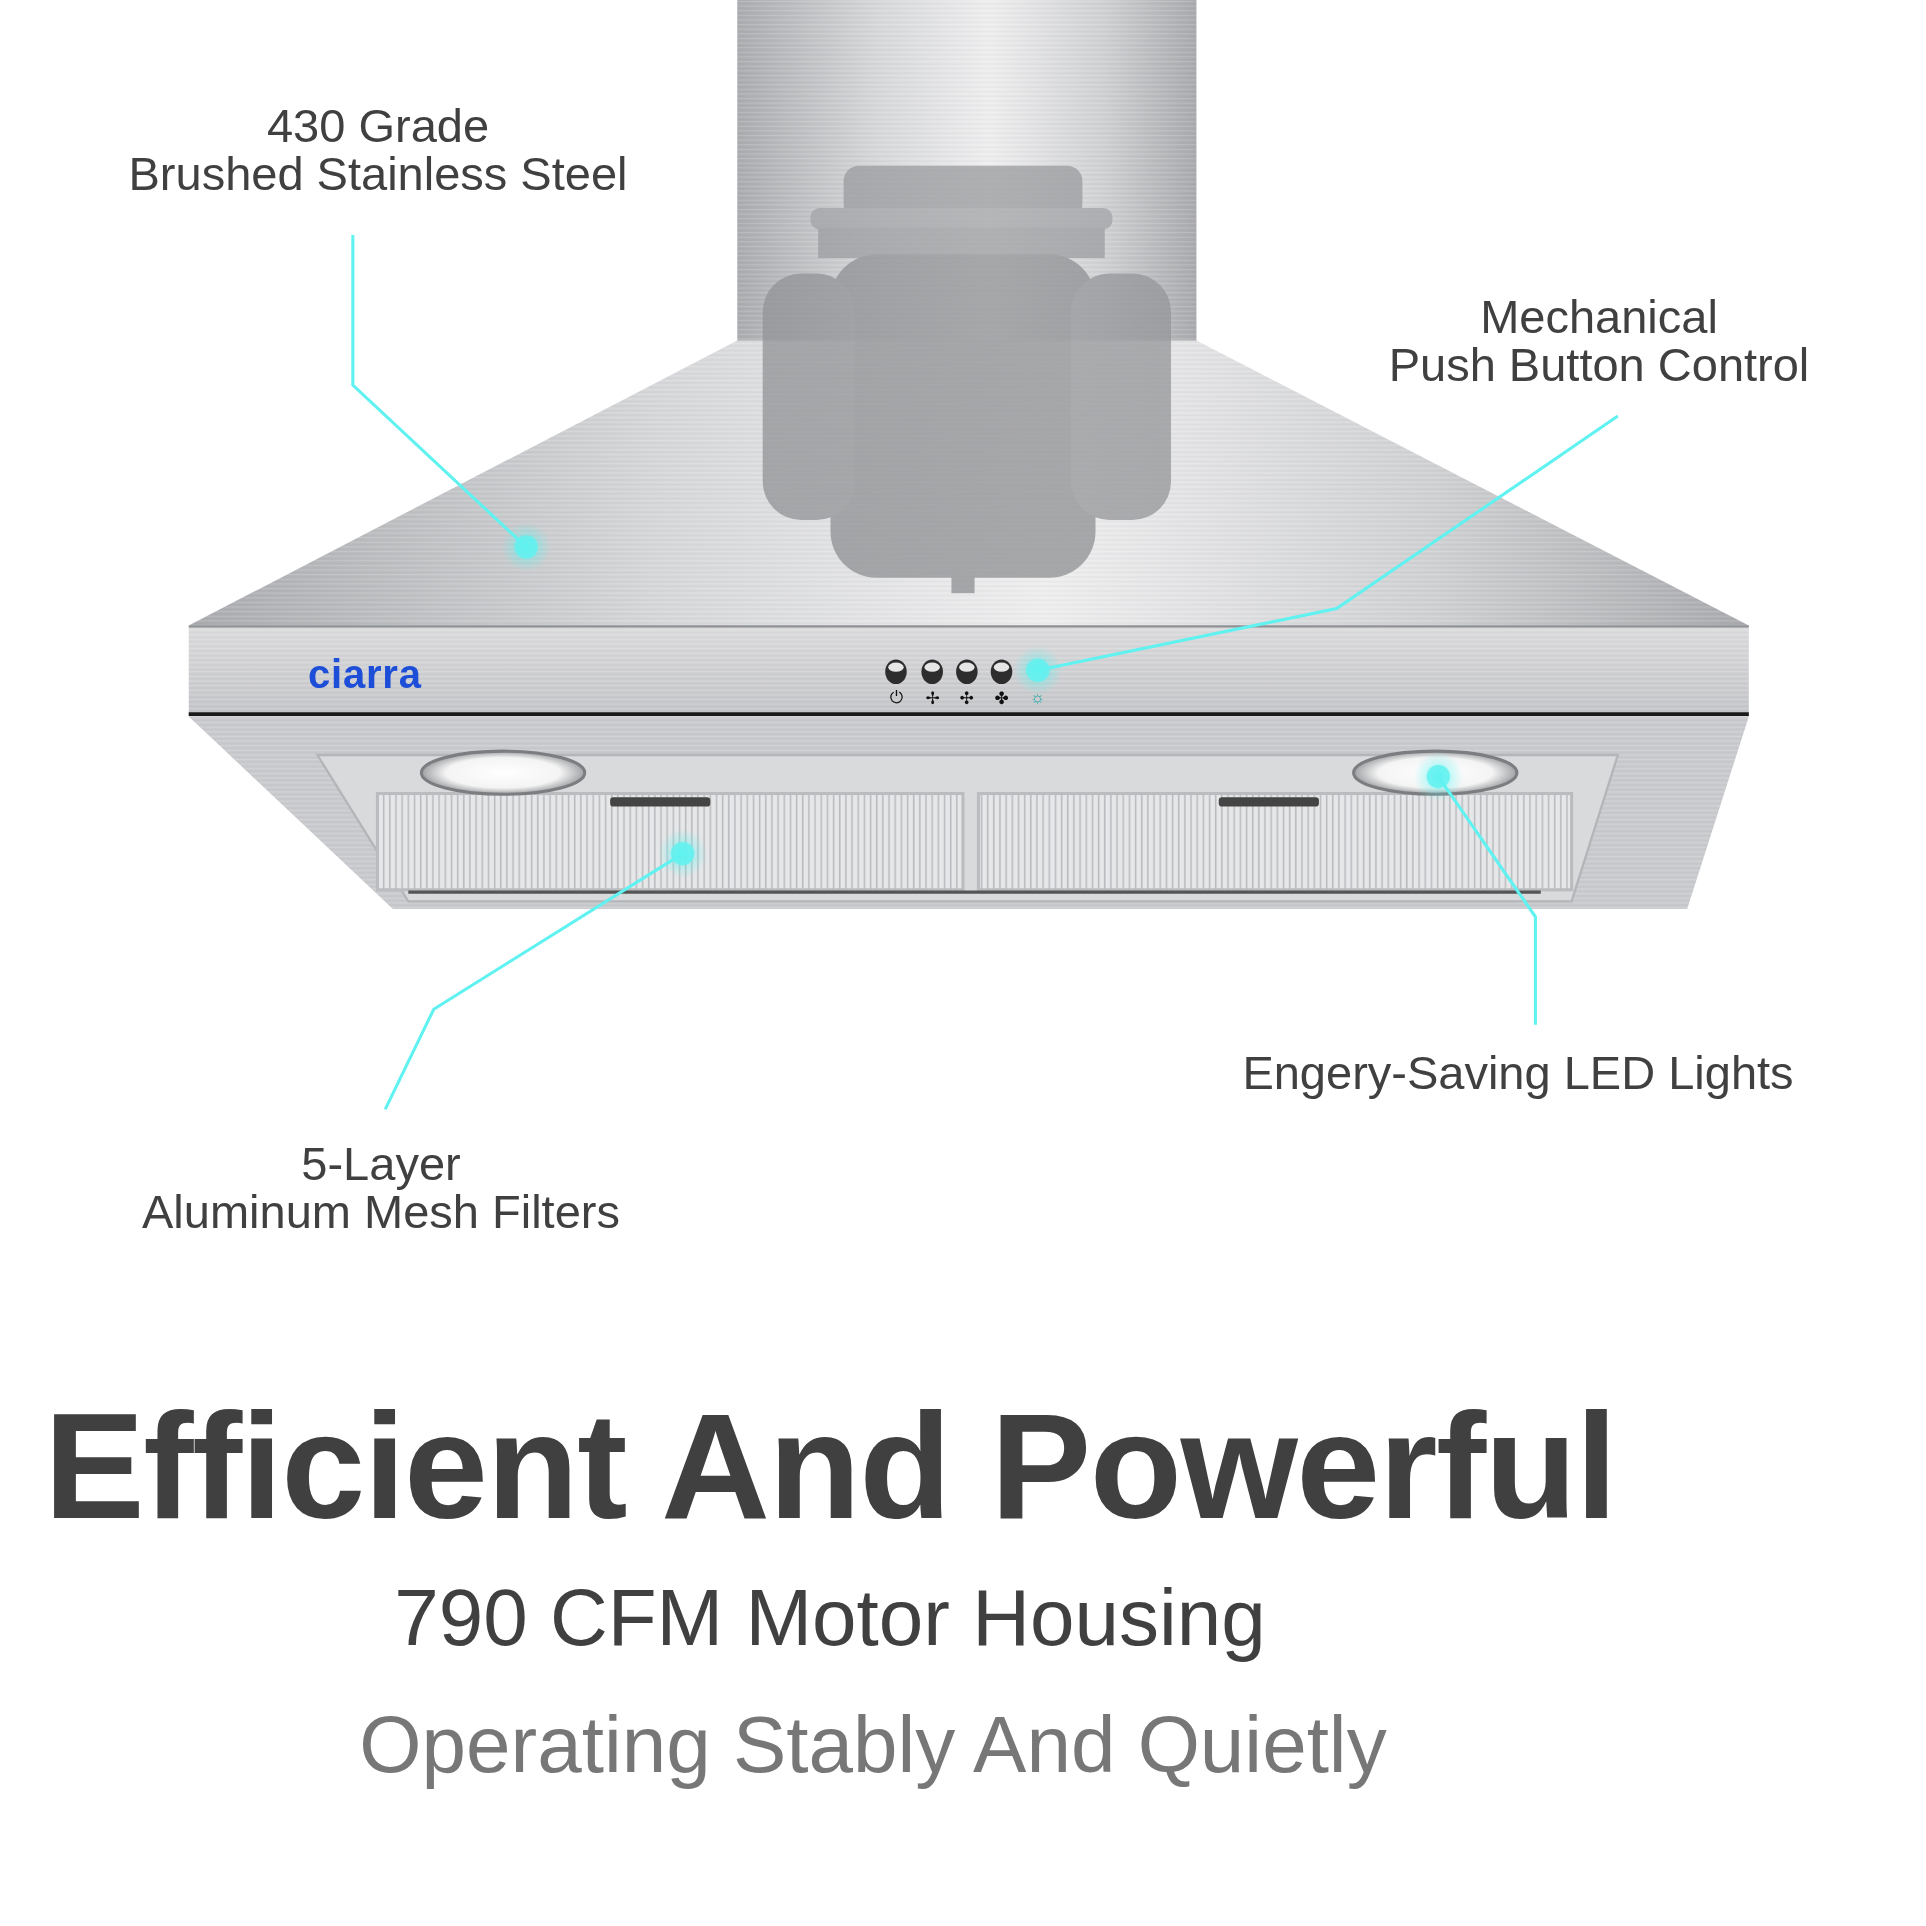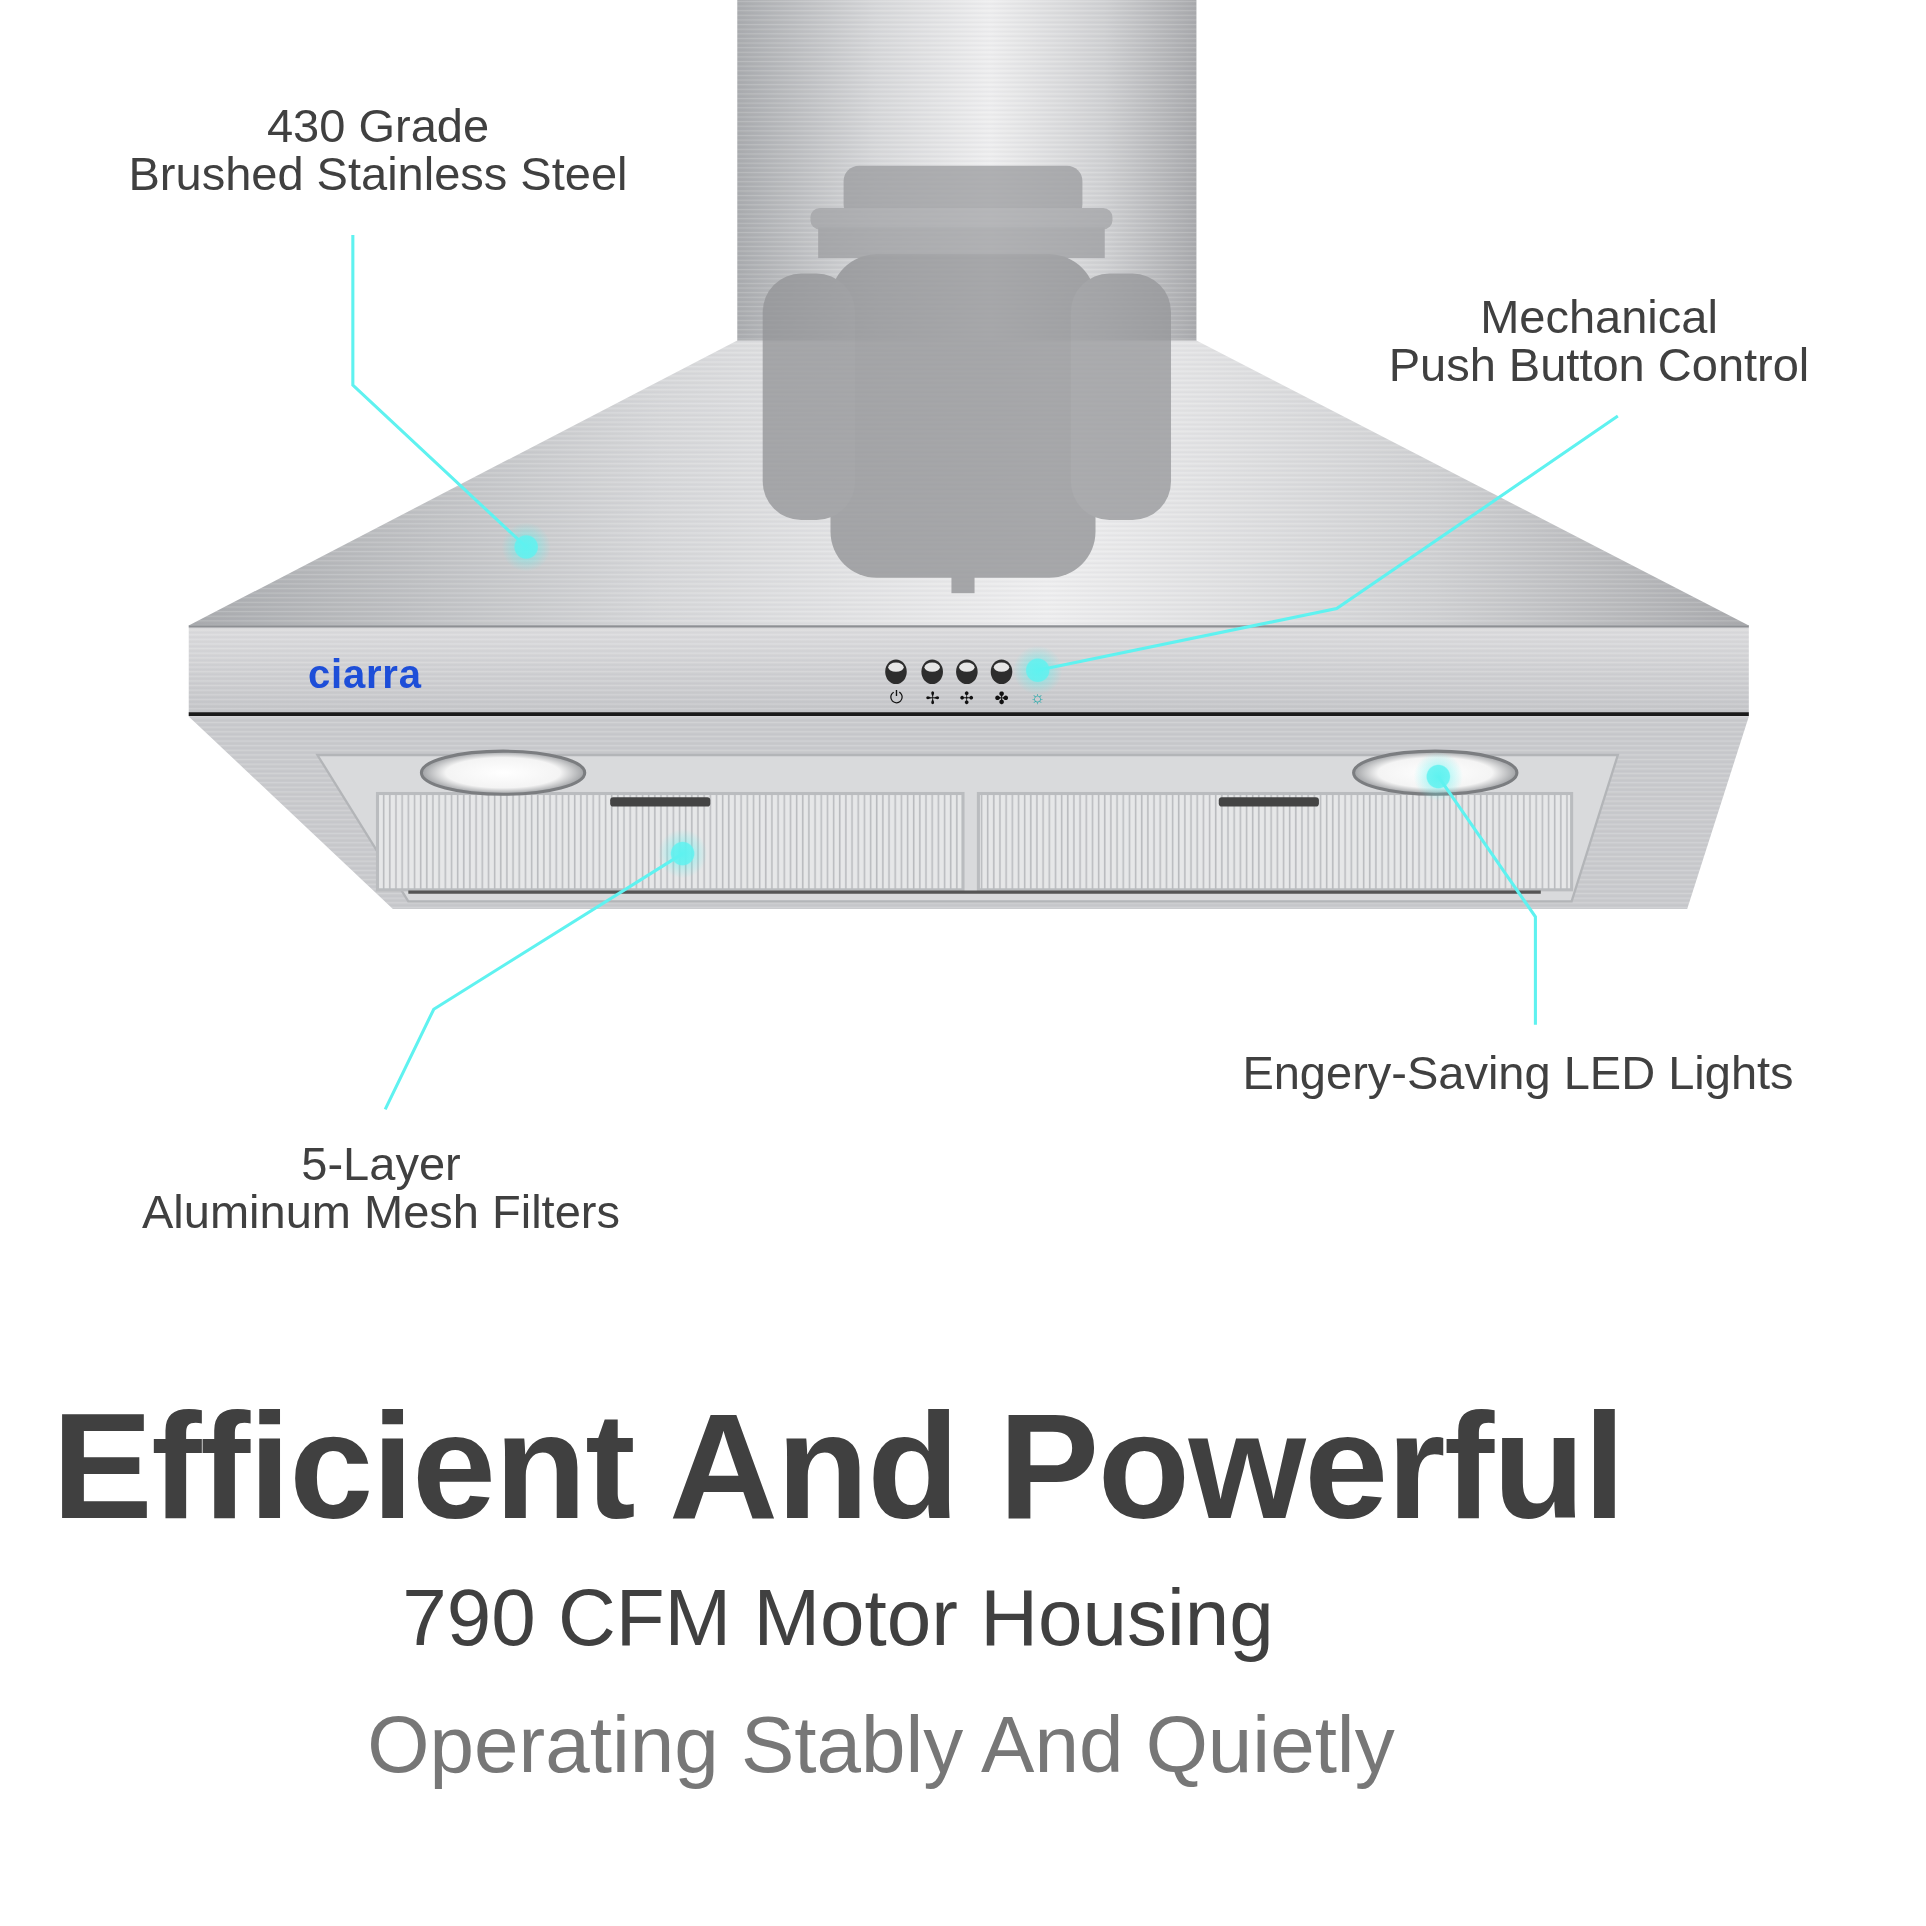--- a/index.html
+++ b/index.html
@@ -1,19 +1,19 @@
 <!DOCTYPE html>
 <html style="font-size:12.3px"><head>
 <meta charset="utf-8">
 <style>
   html,body{margin:0;padding:0;background:#fff;}
   body{width:1926px;height:1926px;position:relative;overflow:hidden;font-family:"Liberation Sans","DejaVu Sans",sans-serif;color:#404040;}
   svg.scene{position:absolute;left:0;top:0;width:1926px;height:1926px;}
   .callout{position:absolute;text-align:center;font-size:47px;line-height:48px;color:#404040;font-weight:500;white-space:nowrap;transform:translateX(-50%);}
-  .headline{position:absolute;left:16px;width:1644px;text-align:center;white-space:nowrap;}
+  .headline{position:absolute;left:8px;width:1644px;text-align:center;white-space:nowrap;}
   .h1{top:1379px;font-size:151px;font-weight:bold;color:#404040;letter-spacing:-1.5px;}
   .h2{top:1572px;font-size:80px;font-weight:500;color:#404040;}
   .h3{top:1699px;font-size:80px;font-weight:500;color:#777777;padding-left:43px;}
   .logo{position:absolute;left:308px;top:652px;font-size:40px;font-weight:bold;color:#1d4ed8;letter-spacing:0.8px;}
   .ctrl-icon{position:absolute;font-size:17px;color:#111;width:23px;text-align:center;top:688px;}
 </style>
 </head>
 <body>
 
 <svg class="scene" viewBox="0 0 2500 2500">

